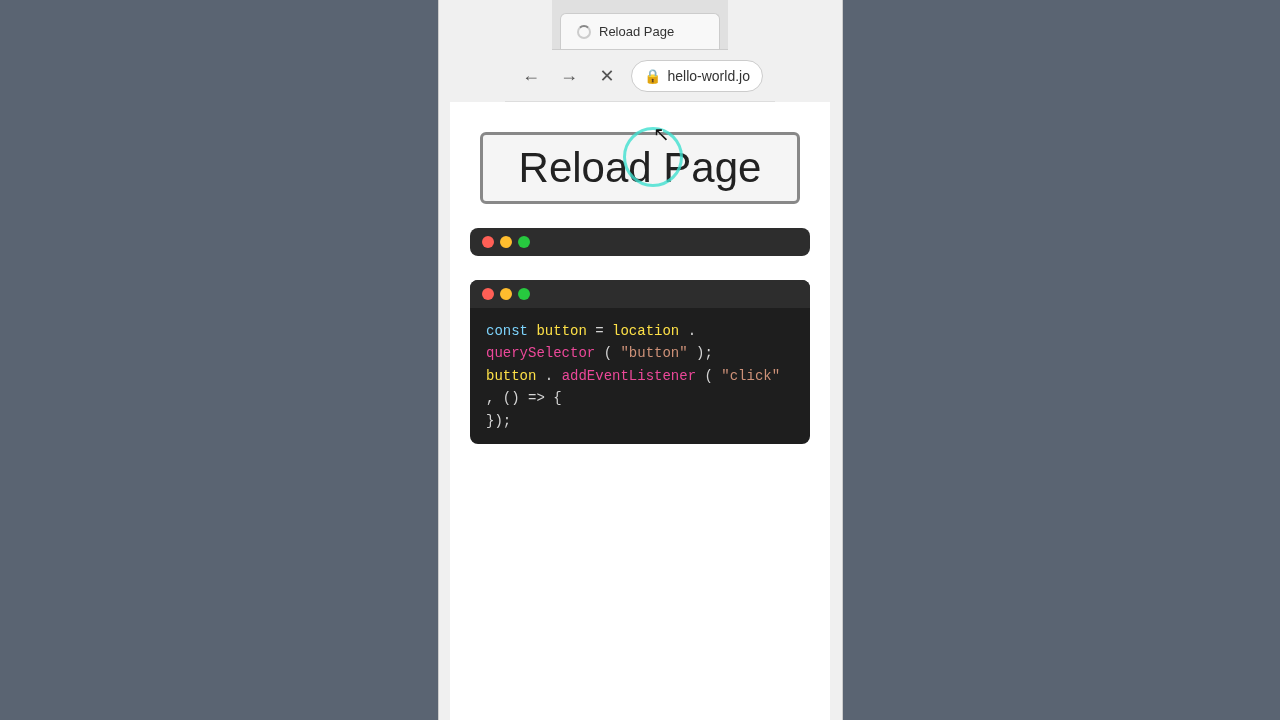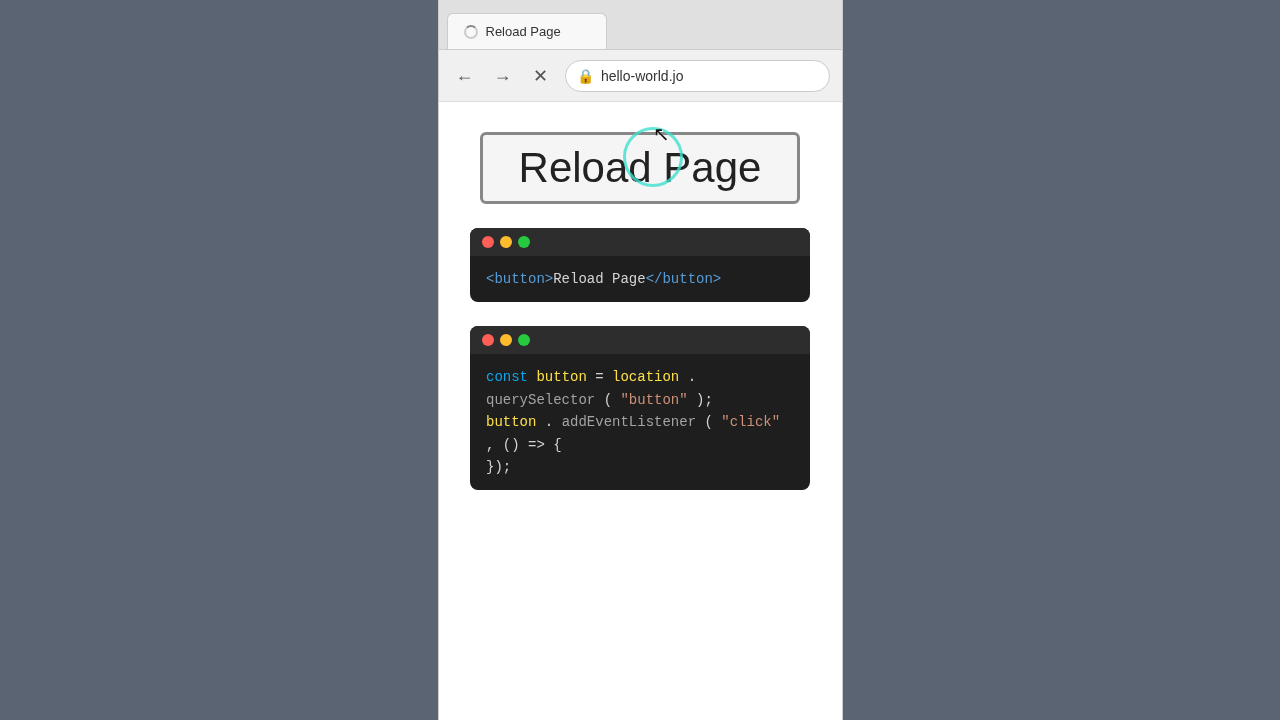--- a/index.html
+++ b/index.html
@@ -38,20 +38,21 @@
     .browser-window {
       position: relative;
       z-index: 1;
       width: 405px;
       height: 720px;
       background: #f0f0f0;
       display: flex;
       flex-direction: column;
       border-left: 1px solid #ccc;
       border-right: 1px solid #ccc;
+      align-items: center;
     }
 
     .browser-tab-bar {
       background: #e0e0e0;
       height: 50px;
       display: flex;
       align-items: flex-end;
       padding: 0 8px;
       border-bottom: 1px solid #ccc;
     }
@@ -203,24 +204,24 @@
     .code-content {
       padding: 12px 16px;
       font-family: 'Courier New', Courier, monospace;
       font-size: 14px;
       line-height: 1.6;
       color: #d4d4d4;
     }
 
     .code-tag { color: #569cd6; }
     .code-text { color: #d4d4d4; }
-    .code-keyword { color: #0ea5e9; }
+    .code-keyword { color: #7dd3fc; }
     .code-variable { color: #fde047; }
     .code-string { color: #ce9178; }
-    .code-function { color: #a3a3a3; margin-top: 28px; }
+    .code-function { color: #ec4899; margin-top: 28px; }
     .code-punctuation { color: #d4d4d4; }
 
     .whitespace { background: white; flex: 1; width: 100%; min-height: 80px; }
   </style>
 </head>
 <body>
 
 <div class="background-left"></div>
 <div class="background-right"></div>
 
@@ -254,23 +255,20 @@
           <span style="position:absolute; top:5px; left:20px; font-size:20px; color:#111; z-index:3; filter:drop-shadow(1px 1px 0 white);">↖</span>
         </div>
       </div>
     </div>
 
     <div class="code-block">
       <div class="code-block-titlebar">
         <div class="dot dot-red"></div>
         <div class="dot dot-yellow"></div>
         <div class="dot dot-green"></div>
-      </div>
-      <div class="code-content">
-        <span class="code-tag">&lt;button&gt;</span><span class="code-text">Reload Page</span><span class="code-tag">&lt;/button&gt;</span>
       </div>
     </div>
 
     <div class="code-block">
       <div class="code-block-titlebar">
         <div class="dot dot-red"></div>
         <div class="dot dot-yellow"></div>
         <div class="dot dot-green"></div>
       </div>
       <div class="code-content">

